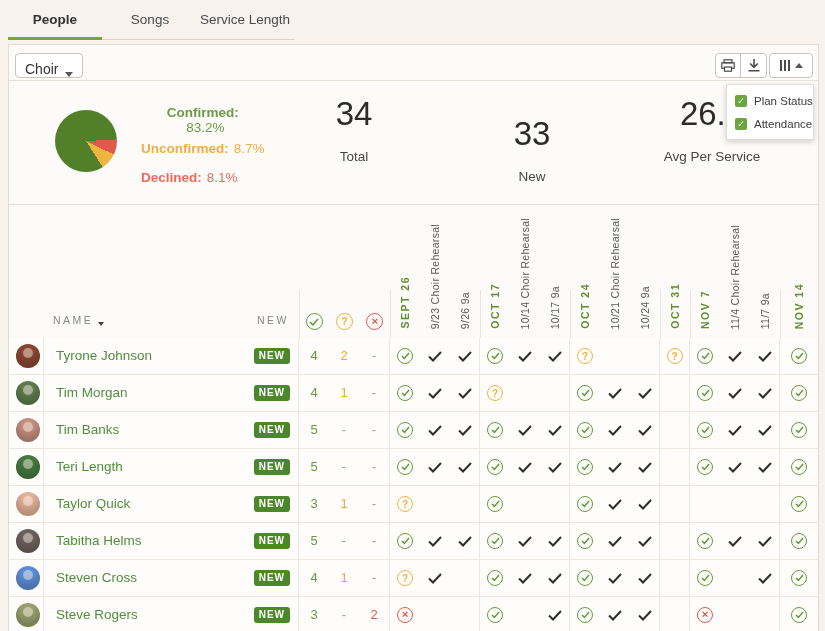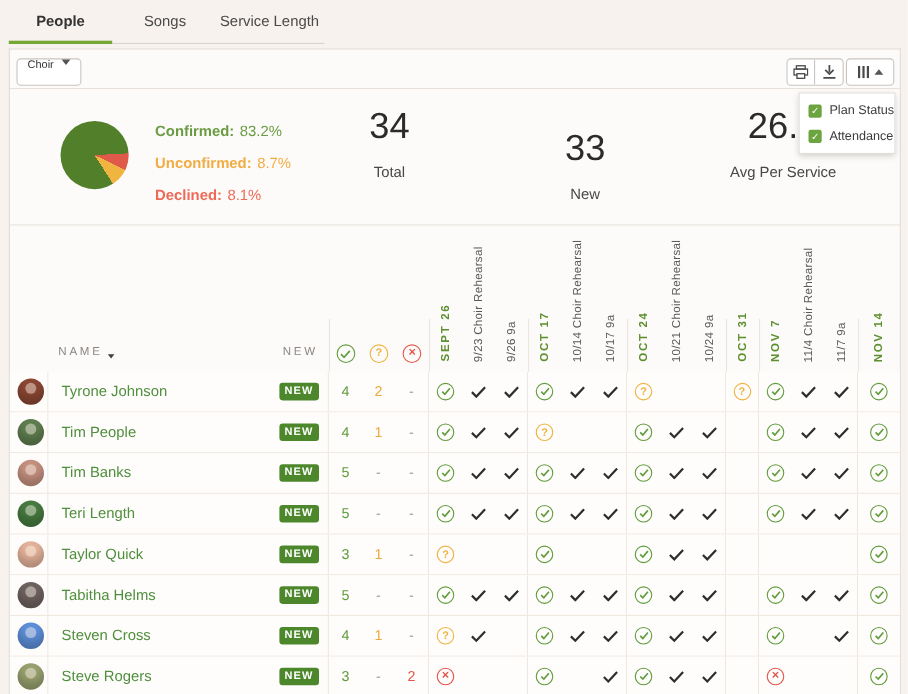--- a/index.html
+++ b/index.html
@@ -20,21 +20,21 @@
   .tab-underline-active { position:absolute; left:8px; top:37px; width:94px; height:3px; background:#74a733; }
 
   
   .card { position:absolute; left:8px; top:44px; width:811px; height:600px;
           background:#fdfbf9; border:1px solid #e2dcd6; border-bottom:none; }
   .divider { position:absolute; left:0; right:0; height:1px; background:#e7e1db; }
 
   
   .filter-btn { position:absolute; left:6px; top:8px; height:25px; padding:0 9px;
     background:#fff; border:1px solid #c9c4bf; border-radius:4px; display:flex;
-    align-items:flex-start; gap:7px; font-size:10px; color:#333; cursor:pointer; }
+    align-items:flex-end; gap:7px; font-size:14px; color:#333; cursor:pointer; }
   .caret-down { width:0; height:0; border-left:4px solid transparent; border-right:4px solid transparent;
     border-top:5px solid #555; }
   .caret-up { width:0; height:0; border-left:4px solid transparent; border-right:4px solid transparent;
     border-bottom:5px solid #555; }
   .btn-group { position:absolute; top:8px; left:706px; display:flex; background:#fff;
     border:1px solid #c9c4bf; border-radius:4px; overflow:hidden; }
   .tb-btn { width:25px; height:23px; display:flex; align-items:center; justify-content:center; cursor:pointer; }
   .tb-btn:first-child { border-right:1px solid #c9c4bf; }
   .columns-btn { position:absolute; top:8px; left:760px; width:44px; height:25px; background:#fff;
     border:1px solid #c9c4bf; border-radius:4px; display:flex; align-items:center;
@@ -43,21 +43,21 @@
   .col-icon i { display:block; width:2px; height:11px; background:#4a4a4a; }
 
   
   .pie { position:absolute; left:46px; top:65px; width:62px; height:62px; border-radius:50%;
     background:conic-gradient(from 87deg, #e05a4c 0deg 29deg, #f0b440 29deg 60.5deg, #527f2a 60.5deg 360deg); }
   .legend { position:absolute; left:132px; top:60px; }
   .leg-line { height:29px; display:flex; align-items:center; font-size:13.5px; }
   .leg-label { font-weight:700; }
   .leg-label::after { content:":"; }
   .leg-val { margin-left:5px; }
-  .lg-g { color:#6b9c44; } .lg-o { color:#f0ad44; } .lg-r { color:#ee6a58; }
+  .lg-g { color:#6b9c44;flex-direction:column; } .lg-o { color:#f0ad44; } .lg-r { color:#ee6a58; }
   .metric { position:absolute; top:50px; width:170px; text-align:center; }
   .m-total { left:260px; } .m-new { left:438px;margin-top:20px; } .m-avg { left:618px; }
   .m-val { font-size:33px; color:#2b2b2b; }
   .m-label { margin-top:16px; font-size:13.5px; color:#474747; }
 
   
   .colmenu { position:absolute; left:726px; top:84px; width:88px; background:#fff; z-index:20;
     border:1px solid #e3ddd7; box-shadow:0 2px 6px rgba(0,0,0,.18); padding:4px 0; }
   .menu-item { display:flex; align-items:center; gap:7px; height:23px; padding:0 8px; cursor:pointer; }
   .chk { width:12px; height:12px; background:#6ca43f; border-radius:2px; color:#fff; font-size:9px;
@@ -340,21 +340,21 @@
               </svg>
             </span>
           </div>
         </div>
       </div>
       <div class="row">
         <div class="cell-av">
           <span class="avatar" style="background:#5e7d4f"></span>
         </div>
         <div class="cell-nm">
-          <a class="pname">Tim People</a>
+          <a class="pname">Tim Morgan</a>
           <span class="newb">NEW</span>
         </div>
         <div class="cell-cnts">
           <span class="cnt c0">4</span>
           <span class="cnt c1">1</span>
           <span class="cnt c2 dash">-</span>
         </div>
         <div class="marks">
           <div class="mcell">
             <span class="icx g">

